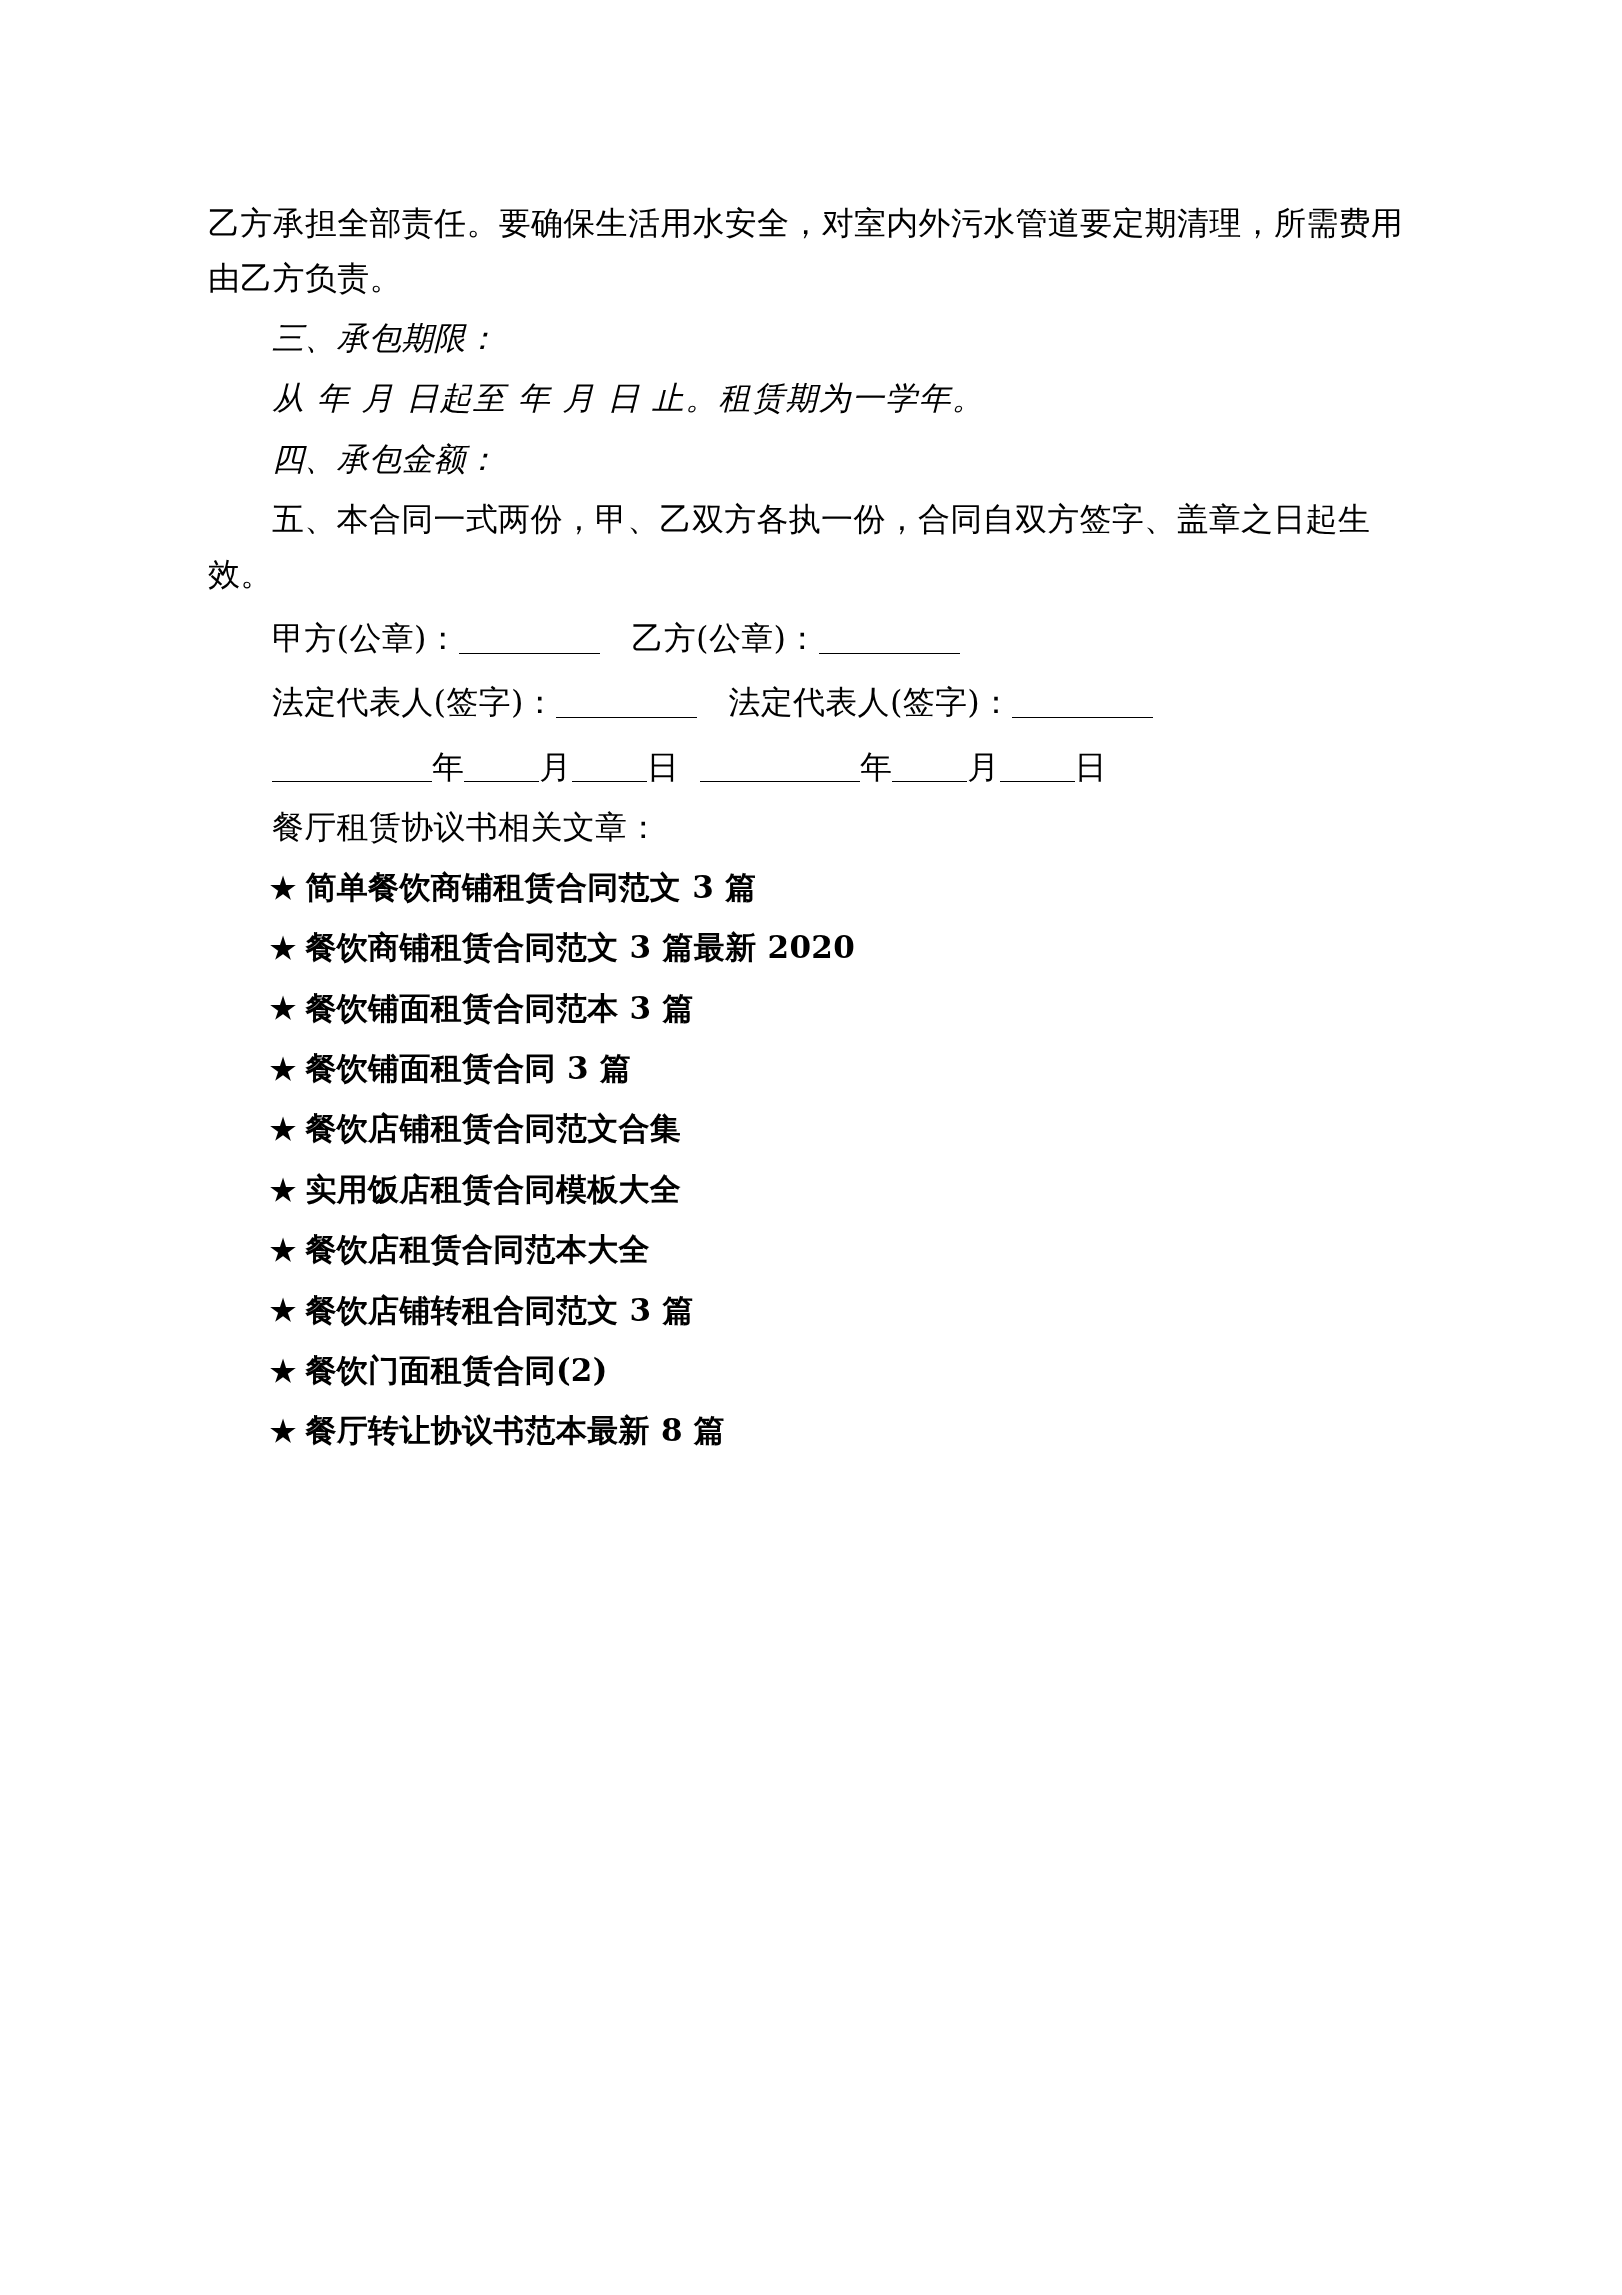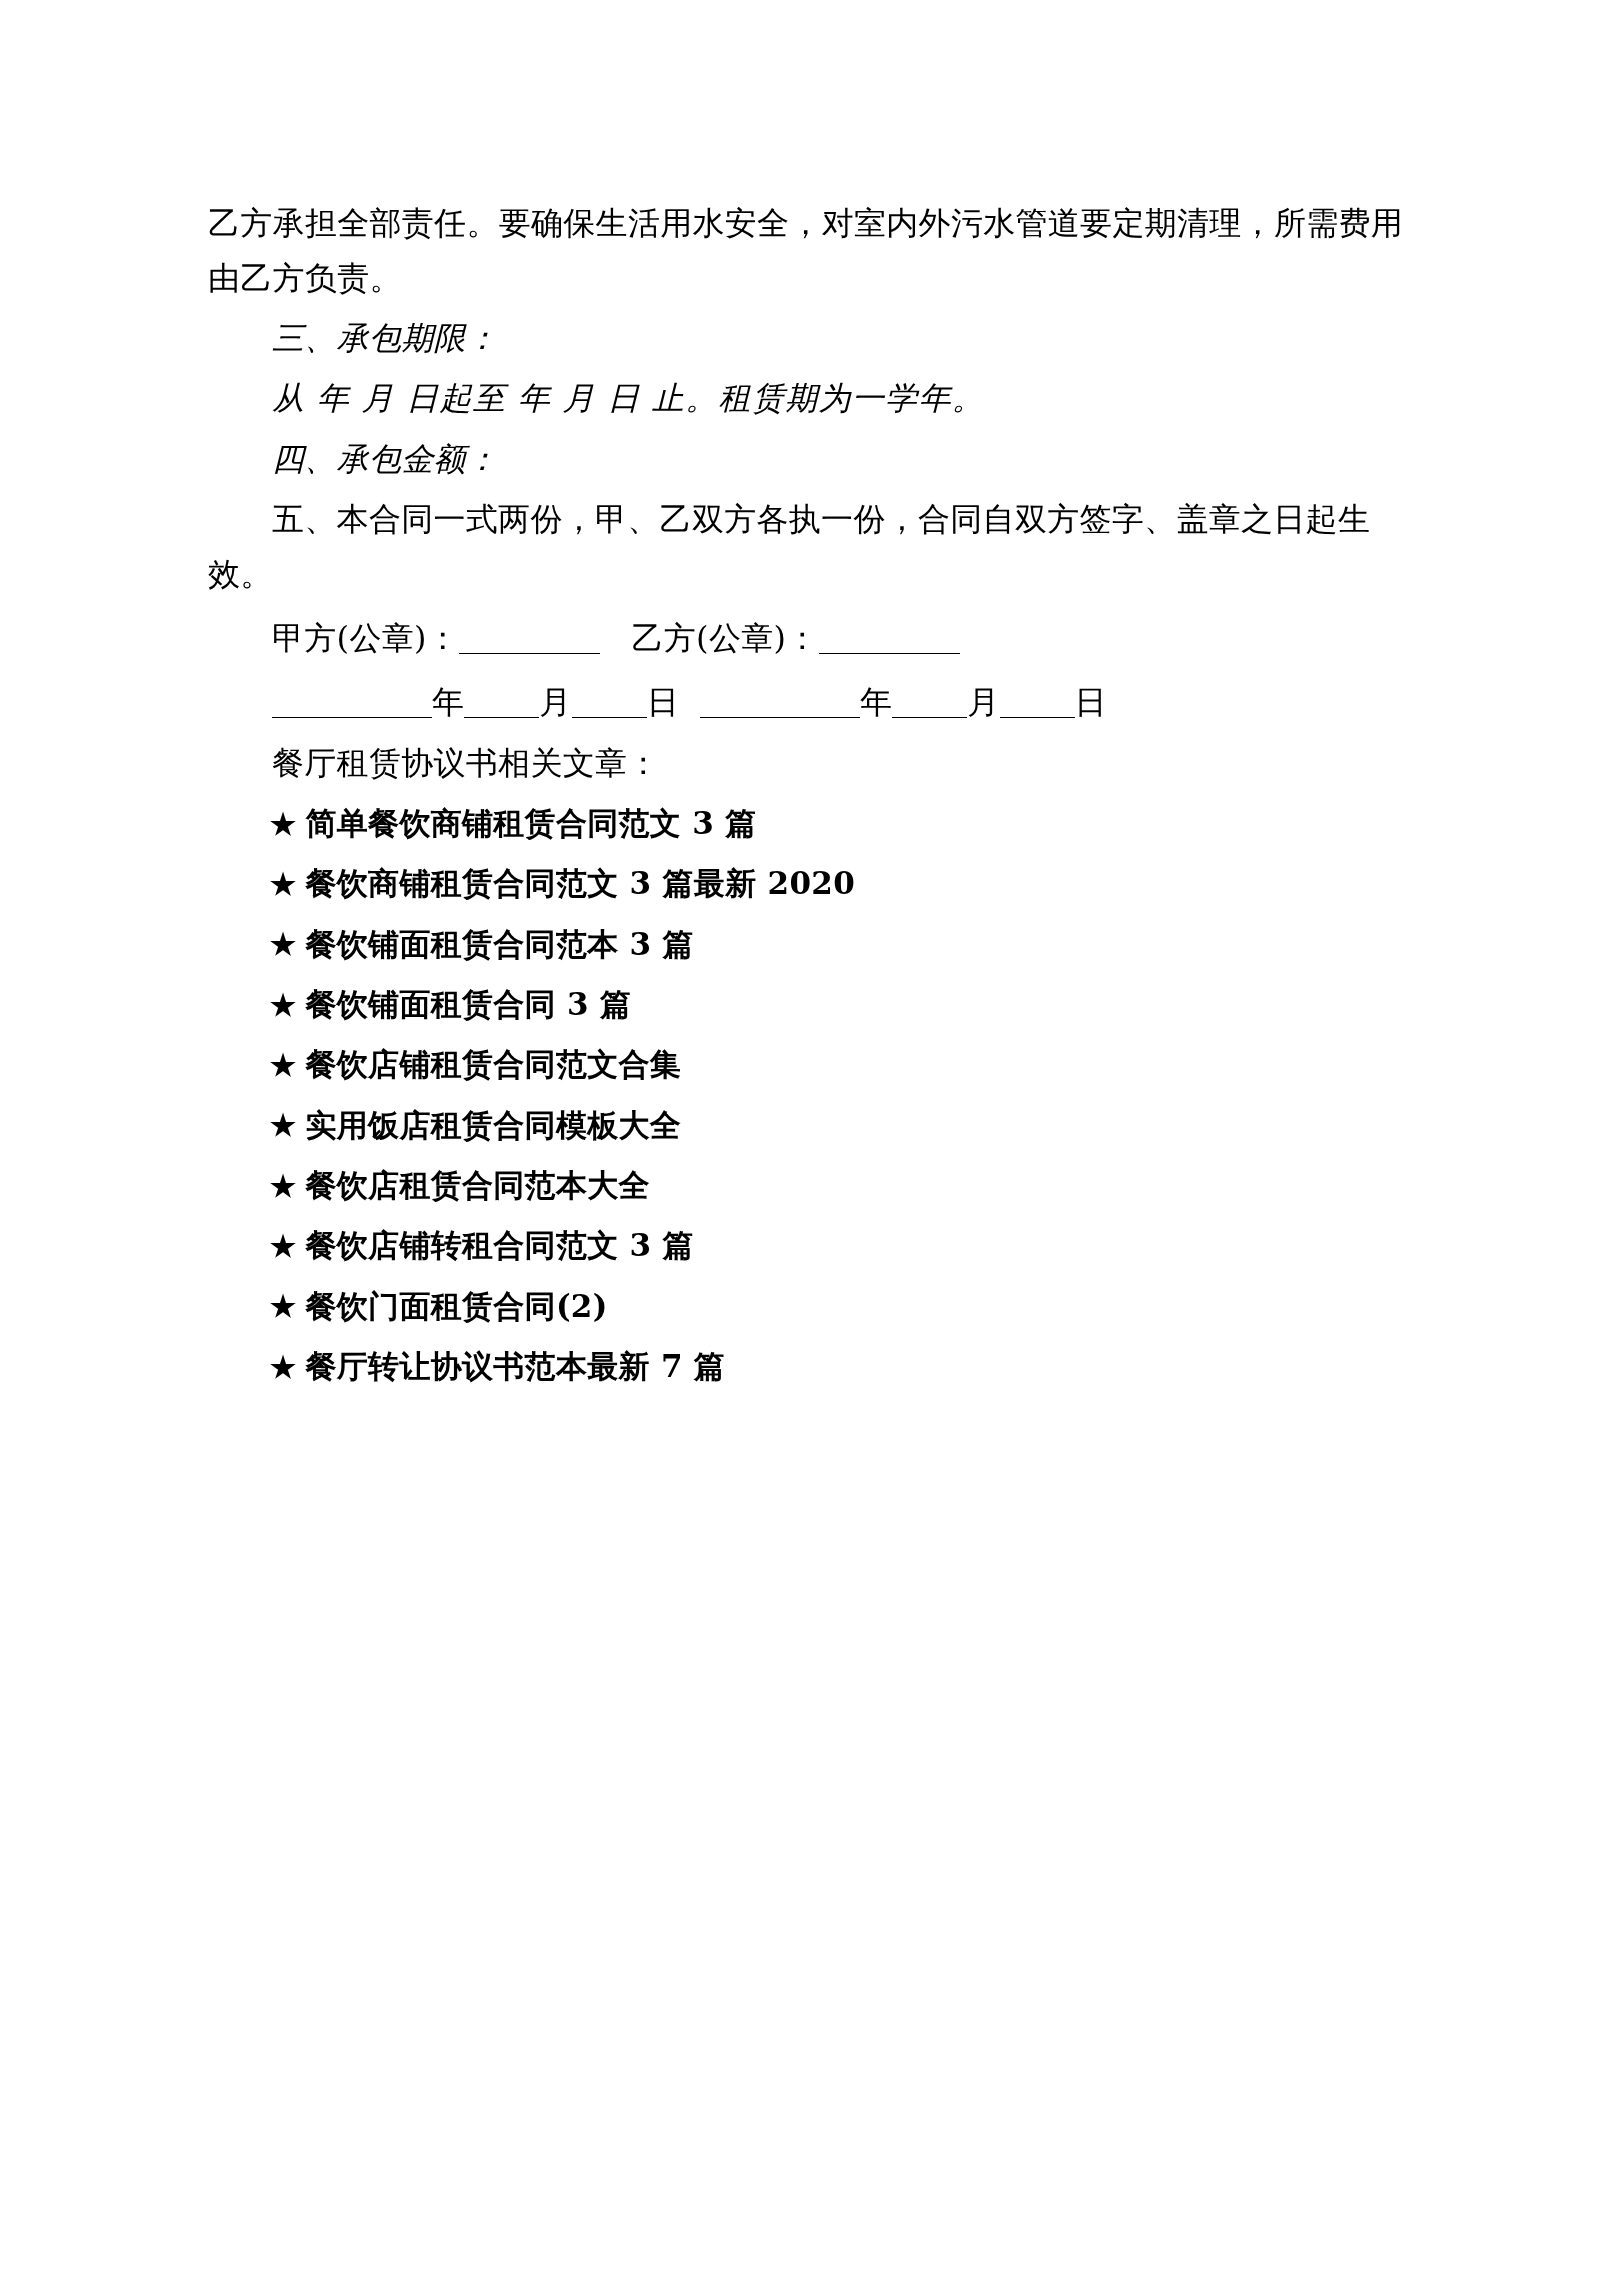--- a/index.html
+++ b/index.html
@@ -89,36 +89,40 @@
     <p class="indent">四、承包金额：</p>
 
 
     <p class="noindent" style="text-indent:2em;">五、本合同一式两份，甲、乙双方各执一份，合同自双方签字、盖章之日起生效。</p>
 
     <p class="sig-line" style="text-indent:2em;">
       <span>甲方(公章)：</span><span class="underline-blank u-long"></span>
       &nbsp;&nbsp;<span>乙方(公章)：</span><span class="underline-blank u-long"></span>
     </p>
 
+    <p class="sig-line" style="text-indent:2em;">
+      <span>法定代表人(签字)：</span><span class="underline-blank u-long"></span>
+      &nbsp;&nbsp;<span>法定代表人(签字)：</span><span class="underline-blank u-long"></span>
+    </p>
 
     <p class="sig-line" style="text-indent:2em;">
       <span class="underline-blank u-xl"></span><span>年</span><span class="underline-blank u-short"></span><span>月</span><span class="underline-blank u-short"></span><span>日</span>
       &nbsp;<span class="underline-blank u-xl"></span><span>年</span><span class="underline-blank u-short"></span><span>月</span><span class="underline-blank u-short"></span><span>日</span>
     </p>
 
     <p class="related-title">餐厅租赁协议书相关文章：</p>
 
     <ul class="related-list">
       <li><span class="star">★</span><span>简单餐饮商铺租赁合同范文 3 篇</span></li>
       <li><span class="star">★</span><span>餐饮商铺租赁合同范文 3 篇最新 2020</span></li>
       <li><span class="star">★</span><span>餐饮铺面租赁合同范本 3 篇</span></li>
       <li><span class="star">★</span><span>餐饮铺面租赁合同 3 篇</span></li>
       <li><span class="star">★</span><span>餐饮店铺租赁合同范文合集</span></li>
       <li><span class="star">★</span><span>实用饭店租赁合同模板大全</span></li>
       <li><span class="star">★</span><span>餐饮店租赁合同范本大全</span></li>
       <li><span class="star">★</span><span>餐饮店铺转租合同范文 3 篇</span></li>
       <li><span class="star">★</span><span>餐饮门面租赁合同(2)</span></li>
-      <li><span class="star">★</span><span>餐厅转让协议书范本最新 7 篇</span></li>
+      <li><span class="star">★</span><span>餐厅转让协议书范本最新 8 篇</span></li>
     </ul>
 
   </div>
 </div>
 
 
 </body></html>

